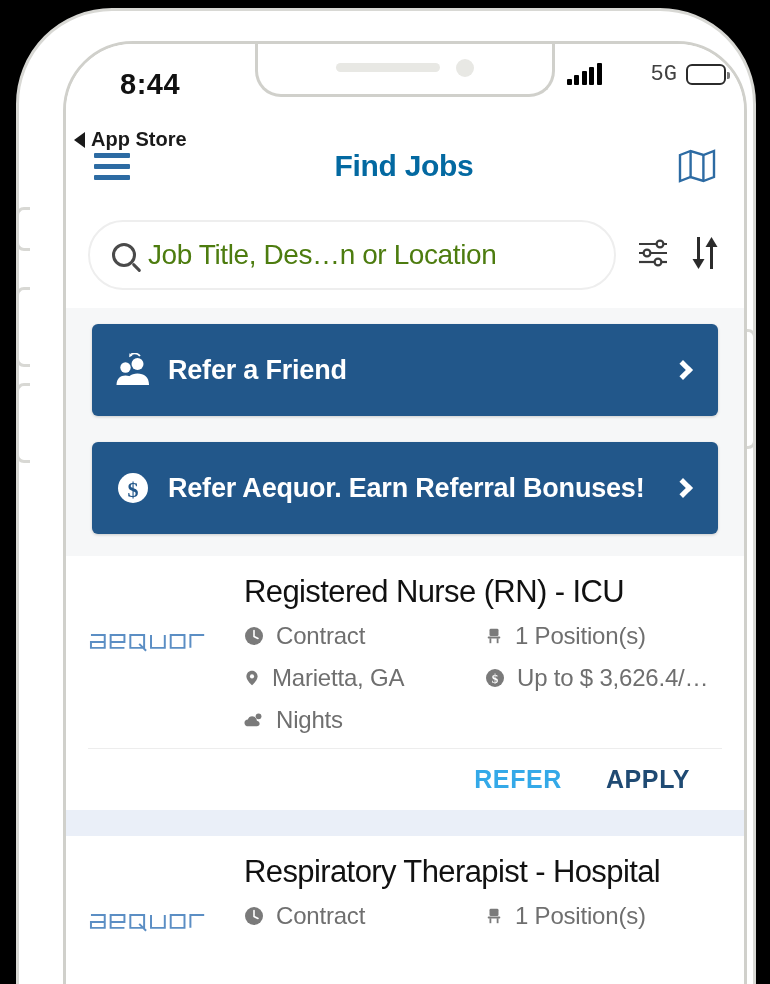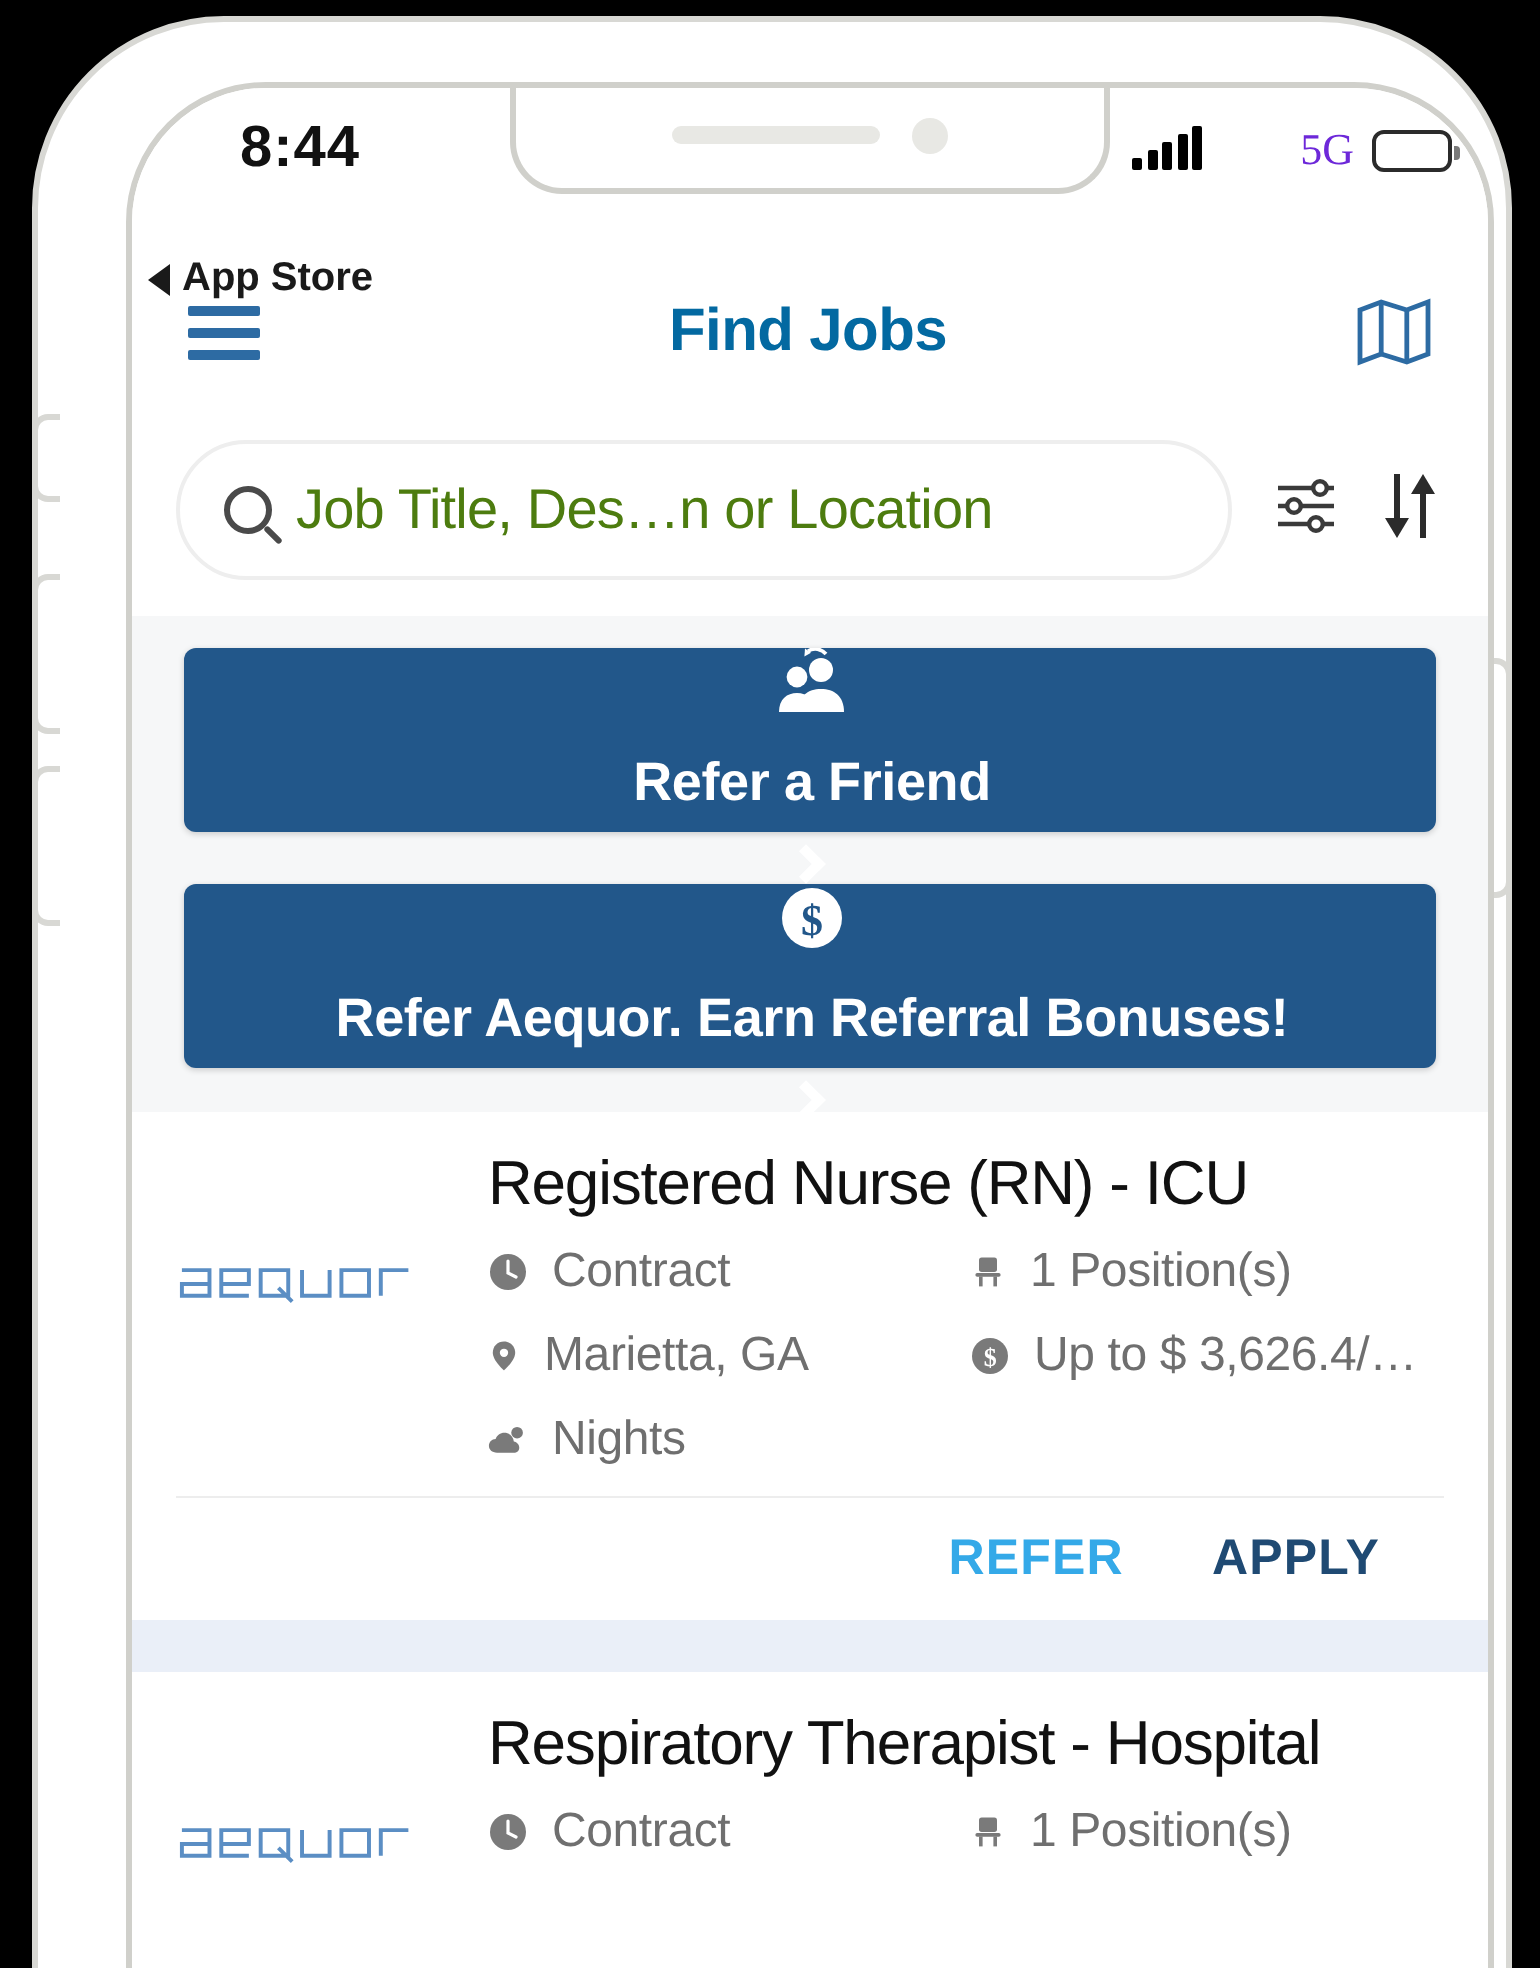--- a/index.html
+++ b/index.html
@@ -110,21 +110,21 @@
   }
 
   
   .statusbar {
     position: relative;
     height: 86px;
     padding: 0 24px;
   }
   .sb-time {
     position: absolute;
-    left: 54px; top: 14px;
+    left: 54px; top: 24px;
     font-size: 29px;
     font-weight: bold;
     color: #111111;
     letter-spacing: 0.5px;
   }
   .sb-back {
     position: absolute;
     left: 8px; top: 48px;
     font-size: 20px;
     font-weight: bold;
@@ -150,22 +150,22 @@
   }
   .bars { display: flex; align-items: flex-end; gap: 2.5px; height: 20px; }
   .bars i { display: block; width: 5px; background: #000; border-radius: 1px; }
   .bars i:nth-child(1) { height: 6px; }
   .bars i:nth-child(2) { height: 10px; }
   .bars i:nth-child(3) { height: 14px; }
   .bars i:nth-child(4) { height: 18px; }
   .bars i:nth-child(5) { height: 22px; }
   .net-label {
     font-size: 22px;
-    color: #6d28d9;
-    font-family: Liberation Serif, serif;
+    color: #404040;
+    font-family: Liberation Mono, monospace;
     margin-left: 40px;
   }
   .battery {
     position: relative;
     width: 40px; height: 21px;
     border: 2.5px solid #2b2b2b;
     border-radius: 6px;
     padding: 2px;
   }
   .battery::after {
@@ -266,21 +266,20 @@
     height: 92px;
     background: #22578a;
     border-radius: 6px;
     display: flex;
     align-items: center;
     padding: 0 22px 0 24px;
     gap: 18px;
     margin-bottom: 26px;
     box-shadow: 0 1px 3px rgba(0,0,0,0.18);
     cursor: pointer;
-    flex-direction: column;
   }
   .banner:last-child { margin-bottom: 0; }
   .banner-label {
     flex: 1;
     color: #ffffff;
     font-size: 27px;
     font-weight: bold;
     letter-spacing: -0.2px;
     white-space: nowrap;
   }

